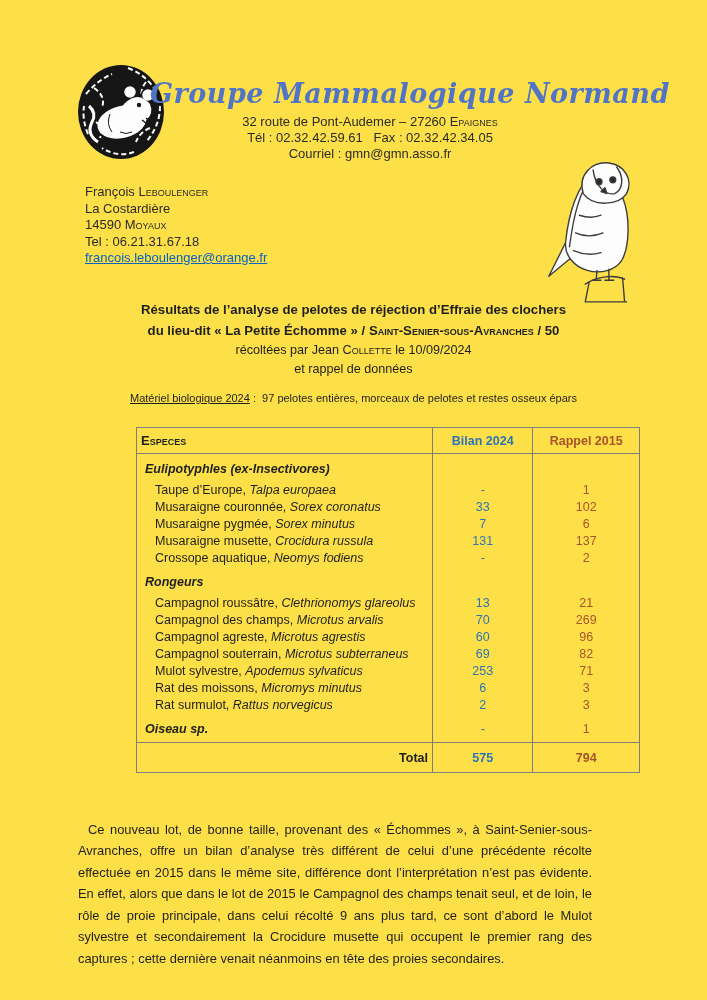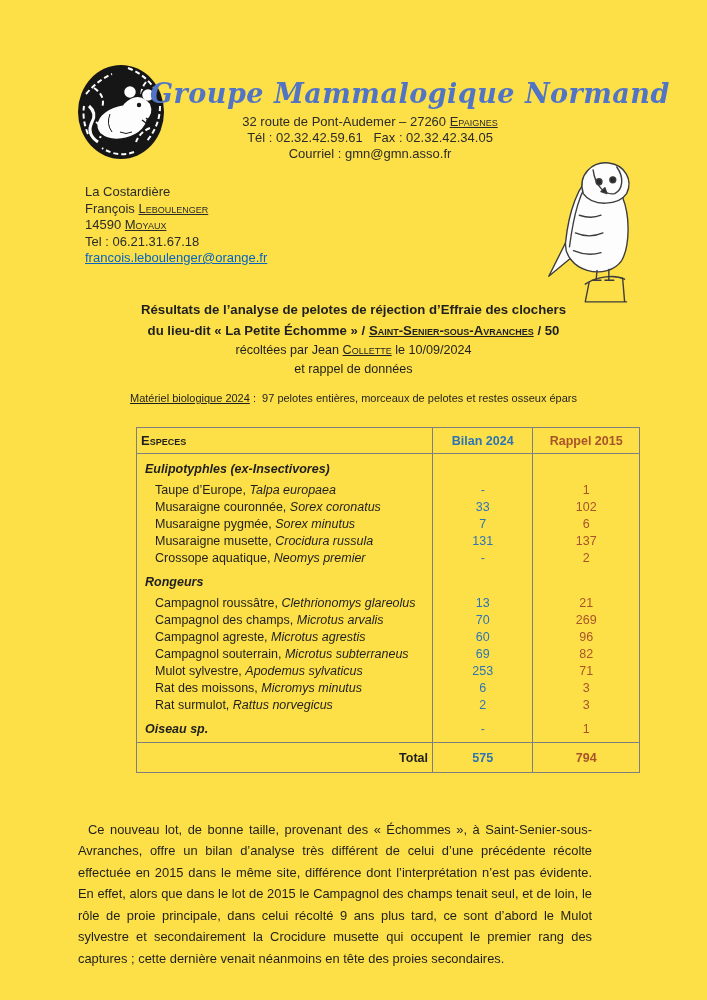--- a/index.html
+++ b/index.html
@@ -1,21 +1,21 @@
 <!DOCTYPE html>
 <html lang="fr" style="--brand: #5274c5; --link: #0563c1; --bilan: #2e74b5; --rappel: #a9532b;"><head>
 <meta charset="utf-8">
 <style>
   html,body{margin:0;padding:0;background:#e8e8e8;}
   .page{
     position:relative;width:707px;height:1000px;background:#fde047;
     font-family:"Liberation Sans",sans-serif;color:#1f1f1f;overflow:hidden;
     margin:0 auto;box-shadow:0 0 4px rgba(0,0,0,.2);
   }
-  .sc{font-variant:small-caps;text-decoration:underline;}
+  .sc{font-variant:small-caps;}
   
   .logo{position:absolute;left:76px;top:62px;width:90px;height:100px;}
   .org-block{position:absolute;left:150px;top:78px;width:440px;text-align:center;}
   .org-name{
     font-family:"DejaVu Serif",serif;font-style:italic;font-weight:bold;
     font-size:27px;color:var(--brand,#5274c5);letter-spacing:.5px;white-space:nowrap;
   }
   .org-addr{font-size:13px;line-height:16px;color:#2b2b2b;margin-top:5px;}
   .owl{position:absolute;left:536px;top:156px;width:128px;height:148px;}
   
@@ -86,22 +86,22 @@
   <div class="org-block">
     <div class="org-name">Groupe Mammalogique Normand</div>
     <div class="org-addr">
       <div><span>32 route de Pont-Audemer – 27260 </span><span class="sc">Epaignes</span></div>
       <div>Tél : 02.32.42.59.61 &nbsp; Fax : 02.32.42.34.05</div>
       <div>Courriel : gmn@gmn.asso.fr</div>
     </div>
   </div>
 
   <div class="sender">
+    <div><span>François </span><span class="sc">Leboulenger</span></div>
     <div>La Costardière</div>
-    <div><span>François </span><span class="sc">Leboulenger</span></div>
     <div><span>14590 </span><span class="sc">Moyaux</span></div>
     <div>Tel : 06.21.31.67.18</div>
     <div><a href="#">francois.leboulenger@orange.fr</a></div>
   </div>
 
   <div class="owl">
     <svg viewBox="0 0 130 150" width="128" height="148">
       <g stroke="#3c3c3c" stroke-width="1.4" fill="#fdfdfd" stroke-linecap="round" stroke-linejoin="round">
         <path d="M54 128 L50 148 M88 124 L90 148 M50 148 L92 148" fill="none"></path>
         <path d="M50 130 C62 122 80 120 90 125" fill="none"></path>
@@ -159,21 +159,21 @@
             <td class="c1"><span>Musaraigne pygmée, </span><i>Sorex minutus</i></td>
             <td class="vb">7</td>
             <td class="vr">6</td>
           </tr>
           <tr class="species">
             <td class="c1"><span>Musaraigne musette, </span><i>Crocidura russula</i></td>
             <td class="vb">131</td>
             <td class="vr">137</td>
           </tr>
           <tr class="species">
-            <td class="c1"><span>Crossope aquatique, </span><i>Neomys premier</i></td>
+            <td class="c1"><span>Crossope aquatique, </span><i>Neomys fodiens</i></td>
             <td class="vb">-</td>
             <td class="vr">2</td>
           </tr>
           <tr class="section">
             <td class="c1">Rongeurs</td>
             <td class="vb"></td>
             <td class="vr"></td>
           </tr>
           <tr class="species">
             <td class="c1"><span>Campagnol roussâtre, </span><i>Clethrionomys glareolus</i></td>

